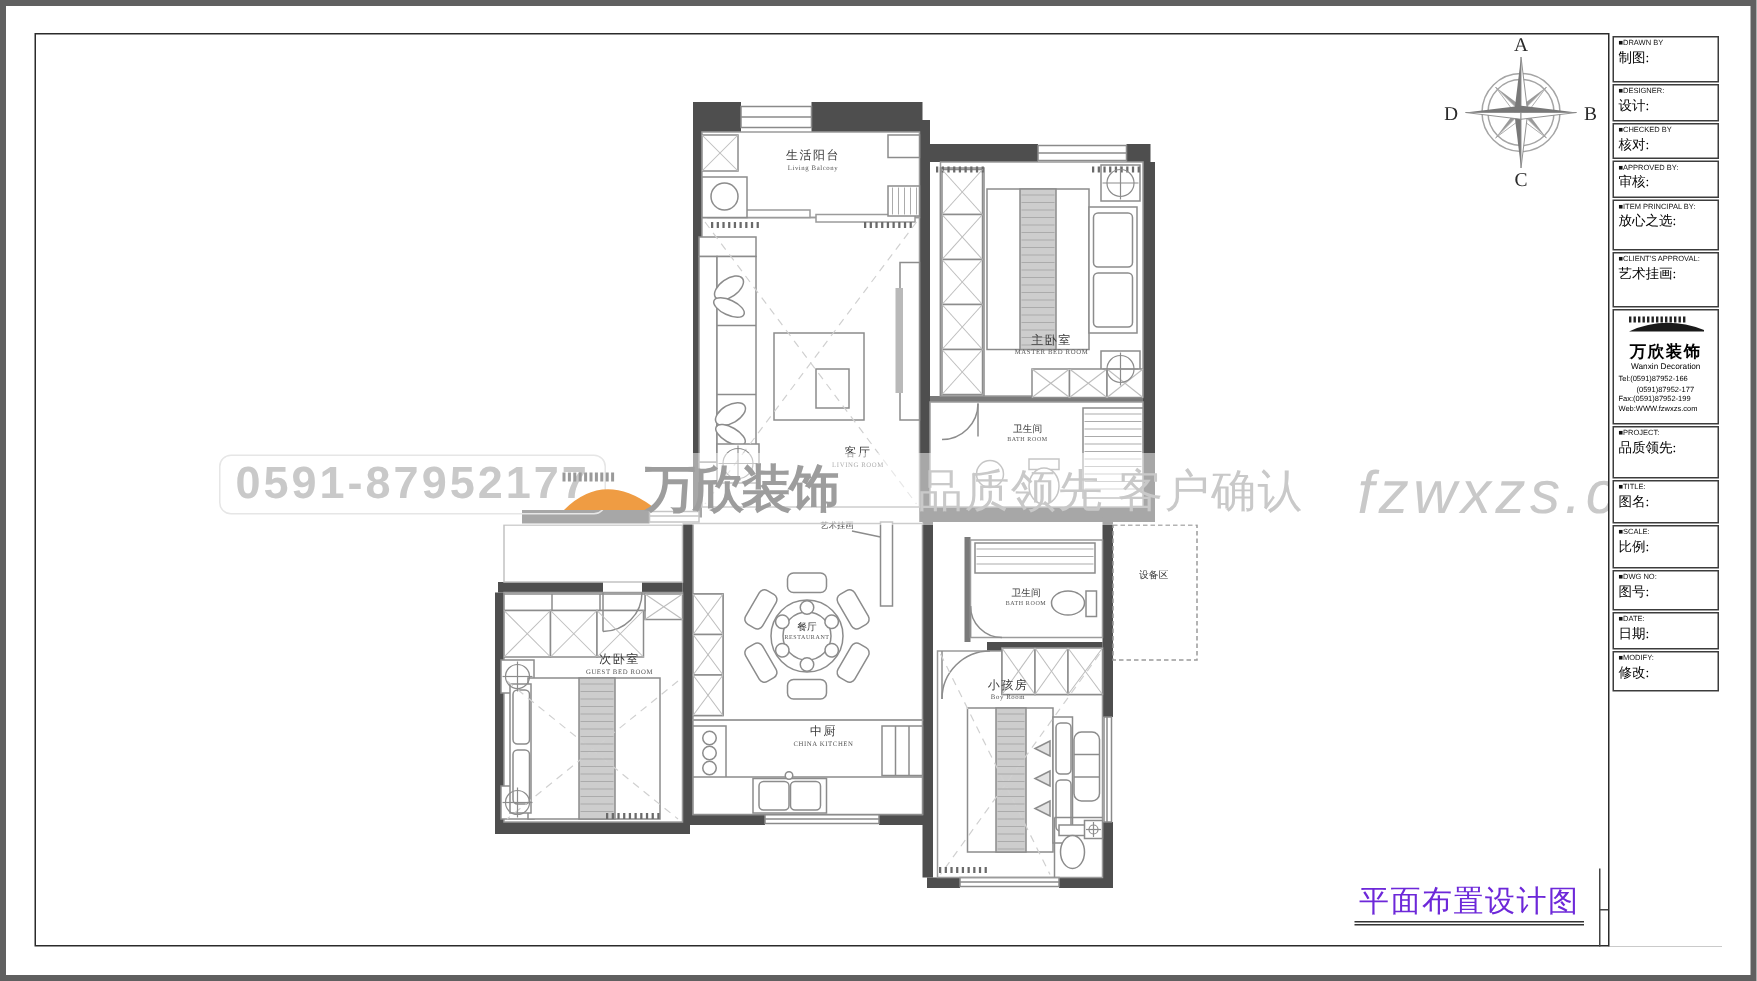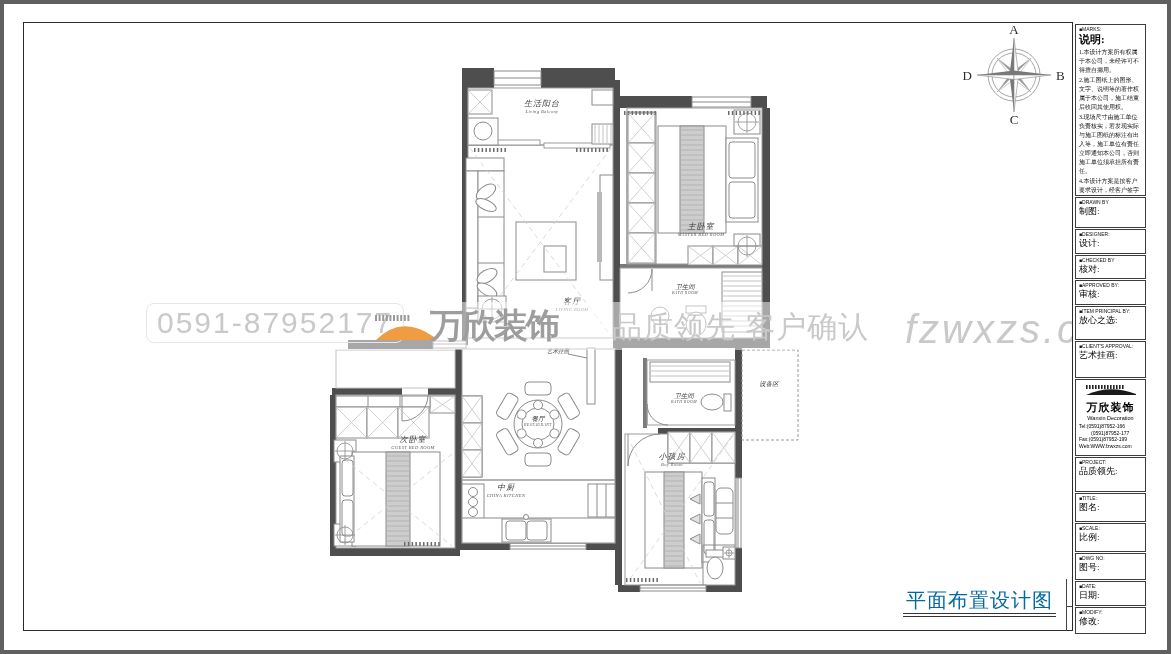--- a/index.html
+++ b/index.html
@@ -4,30 +4,30 @@
 <style>
   html,body{margin:0;padding:0;}
   body{width:1171px;height:654px;position:relative;background:#fff;overflow:hidden;
        font-family:"Liberation Serif","DejaVu Serif",serif;color:#222;}
   .frame{position:absolute;inset:0;border:4px solid #606060;box-sizing:border-box;z-index:9;pointer-events:none;}
   .sheet{position:absolute;left:23px;top:22px;width:1125px;height:609px;border:1px solid #2b2b2b;box-sizing:border-box;z-index:1;}
   svg.plan{position:absolute;left:0;top:0;z-index:2;}
 
   
   .rlabel{position:absolute;z-index:3;text-align:center;color:#3a3a3a;line-height:1.2;
-          transform:translateX(-50%);white-space:nowrap;font-style:italic;}
+          transform:translateX(-50%);white-space:nowrap;}
   .rlabel .zh{font-size:8px;letter-spacing:1px;display:block;}
   .rlabel .en{font-size:4.5px;letter-spacing:.4px;display:block;color:#555;}
   .sm .zh{font-size:6.5px;letter-spacing:0;} .sm .en{font-size:4px;}
   .xs .zh{font-size:5.5px;letter-spacing:0;}
 
   
   .wm-band{position:absolute;left:26px;top:302px;width:1046px;height:48px;background:rgba(255,255,255,.5);z-index:4;}
   .wm{position:absolute;z-index:5;font-family:"Liberation Sans","DejaVu Sans",sans-serif;color:#c9c9c9;white-space:nowrap;}
-  .wm-phone{left:146px;top:303px;font-size:30px;letter-spacing:2px;padding:2px 10px;border:1px solid #e6e6e6;border-radius:8px;}
+  .wm-phone{left:146px;top:303px;font-size:30px;letter-spacing:2px;padding:2px 10px;border:1px solid #e6e6e6;border-radius:8px;font-weight:bold;}
   .wm-logo{position:absolute;left:374px;top:314px;z-index:5;}
   .wm-brand{left:430px;top:303px;font-size:34px;font-weight:bold;color:#9d9d9d;letter-spacing:-2px;}
   .wm-slogan{left:612px;top:307px;font-size:30px;letter-spacing:1px;}
   .wm-url{left:905px;top:307px;font-size:40px;letter-spacing:3px;font-style:italic;}
 
   
   .compass{position:absolute;left:963px;top:22px;z-index:3;}
 
   
   .tb{position:absolute;left:1072px;top:22px;width:76px;height:609px;box-sizing:border-box;
@@ -37,21 +37,21 @@
   .tb-zh{font-size:9px;color:#000;margin-top:1px;line-height:1.2;}
   .tb-marks .tb-zh{font-size:11px;font-weight:bold;margin-bottom:2px;}
   .tb-note{font-size:6px;line-height:1.5;margin:0 0 1px 0;color:#111;}
   .tb-logo{text-align:center;padding-top:2px;}
   .tb-logo .name{font-size:11px;font-weight:bold;letter-spacing:1px;color:#000;}
   .tb-logo .nameen{font-size:5.5px;font-family:"Liberation Sans",sans-serif;color:#000;margin-bottom:2px;}
   .tb-logo .line{font-size:5px;font-family:"Liberation Sans",sans-serif;text-align:left;color:#000;line-height:1.3;}
 
   
   .ftitle{position:absolute;left:903px;top:587px;z-index:4;border-bottom:1px solid #333;padding-bottom:2px;}
-  .ftitle span{font-size:20px;letter-spacing:1px;color:#0369a1;border-bottom:1px solid #333;padding:0 3px 2px 3px;}
+  .ftitle span{font-size:20px;letter-spacing:1px;color:#6d28d9;border-bottom:1px solid #333;padding:0 3px 2px 3px;}
   .vline{position:absolute;left:1066px;top:579px;width:1px;height:52px;background:#444;z-index:4;}
   .hline{position:absolute;left:1066px;top:606px;width:7px;height:1px;background:#444;z-index:4;}
 </style>
 </head>
 <body>
 
 <div class="sheet"></div>
 
 <svg class="plan" width="1171" height="654" viewBox="0 0 1171 654">
 
@@ -432,21 +432,21 @@
   <span class="zh">设备区</span>
 </div>
 <div class="rlabel sm" style="left:538px;top:415px">
   <span class="zh">餐厅</span>
   <span class="en">RESTAURANT</span>
 </div>
 <div class="rlabel" style="left:413px;top:435px">
   <span class="zh">次卧室</span>
   <span class="en">GUEST BED ROOM</span>
 </div>
-<div class="rlabel" style="left:506px;top:483px">
+<div class="rlabel" style="left:549px;top:483px">
   <span class="zh">中厨</span>
   <span class="en">CHINA KITCHEN</span>
 </div>
 <div class="rlabel" style="left:672px;top:452px">
   <span class="zh">小孩房</span>
   <span class="en">Boy Room</span>
 </div>
 <div class="rlabel xs" style="left:558px;top:348px">
   <span class="zh">艺术挂画</span>
 </div>
@@ -488,28 +488,20 @@
   </g>
   <g font-size="13" fill="#2a2a2a">
     <text x="51" y="12" text-anchor="middle">A</text>
     <text x="93" y="58" text-anchor="start">B</text>
     <text x="51" y="102" text-anchor="middle">C</text>
     <text x="9" y="58" text-anchor="end">D</text>
   </g>
 </svg>
 
 <div class="tb">
-  <div class="tb-box tb-marks" style="height:172px">
-    <div class="tb-tag">■MARKS:</div>
-    <div class="tb-zh">说明:</div>
-    <p class="tb-note">1.本设计方案所有权属于本公司，未经许可不得擅自挪用。</p>
-    <p class="tb-note">2.施工图纸上的图形、文字、说明等的著作权属于本公司，施工结束后收回其使用权。</p>
-    <p class="tb-note">3.现场尺寸由施工单位负责核实，若发现实际与施工图纸的标注有出入等，施工单位有责任立即通知本公司，否则施工单位须承担所有责任。</p>
-    <p class="tb-note">4.本设计方案是按客户要求设计，经客户签字即视为同意认可，不得随意更改。</p>
-  </div>
   <div class="tb-box" style="height:31px">
     <div class="tb-tag">■DRAWN BY</div>
     <div class="tb-zh">制图:</div>
   </div>
   <div class="tb-box" style="height:25px">
     <div class="tb-tag">■DESIGNER:</div>
     <div class="tb-zh">设计:</div>
   </div>
   <div class="tb-box" style="height:24px">
     <div class="tb-tag">■CHECKED BY</div>

